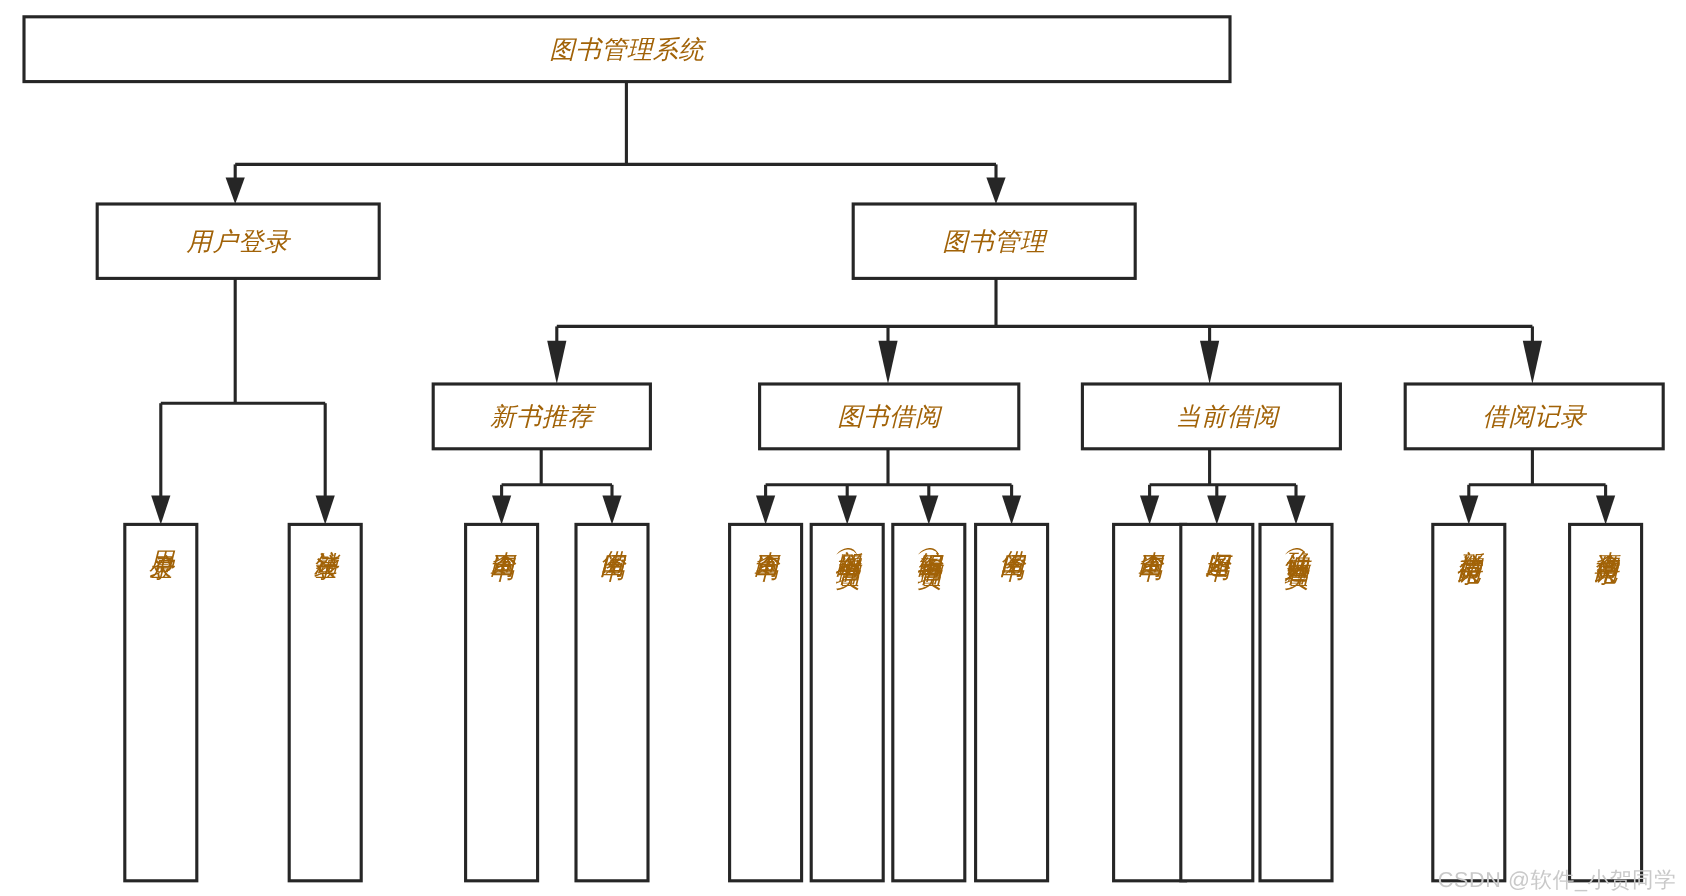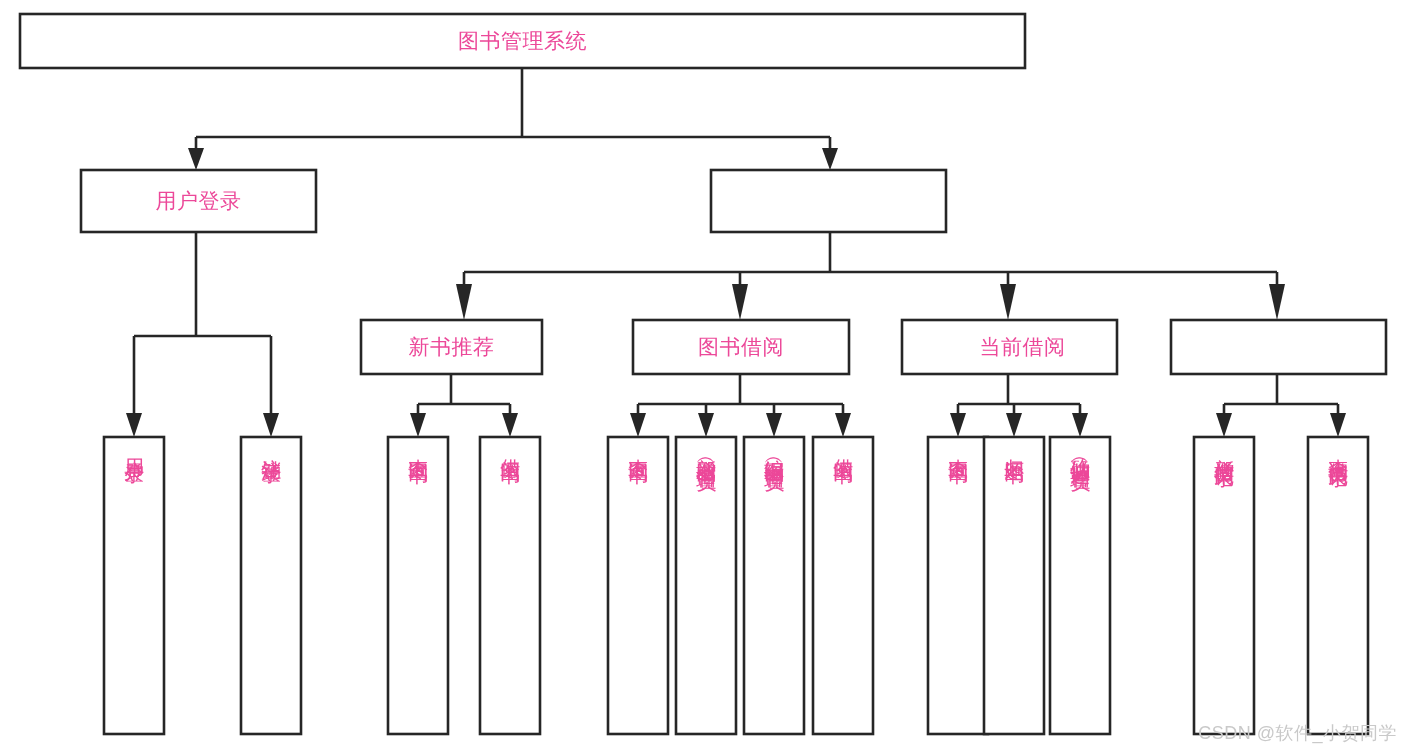--- a/index.html
+++ b/index.html
@@ -38,24 +38,25 @@
   }
   .arrow-head {
     fill: #262626;
     stroke: none;
   }
   .node-label {
     position: absolute;
     display: flex;
     align-items: center;
     justify-content: center;
-    color: #ec4899;
+    color: #a16207;
     font-family: "DejaVu Sans", "Liberation Sans", sans-serif;
     pointer-events: none;
     box-sizing: border-box;
+    font-style: italic;
   }
   .node-label.horizontal {
     font-size: 21px;
     letter-spacing: 0.5px;
     white-space: nowrap;
   }
   .node-label.vertical {
     writing-mode: vertical-rl;
     text-orientation: upright;
     font-size: 20px;
@@ -181,24 +182,26 @@
     <rect class="node-box" x="984" y="437" width="60" height="297"></rect>
     <rect class="node-box" x="1050" y="437" width="60" height="297"></rect>
 
     <rect class="node-box" x="1194" y="437" width="60" height="297"></rect>
     <rect class="node-box" x="1308" y="437" width="60" height="297"></rect>
   </svg>
 
   <div class="node-label horizontal" style="left:20px; top:14px; width:1005px; height:54px;">图书管理系统</div>
 
   <div class="node-label horizontal" style="left:81px; top:170px; width:235px; height:62px;">用户登录</div>
+  <div class="node-label horizontal" style="left:711px; top:170px; width:235px; height:62px;">图书管理</div>
 
   <div class="node-label horizontal" style="left:633px; top:320px; width:216px; height:54px;">图书借阅</div>
   <div class="node-label horizontal" style="left:361px; top:320px; width:181px; height:54px;">新书推荐</div>
   <div class="node-label horizontal" style="left:902px; top:320px; width:215px; height:54px;padding-left:26px;">当前借阅</div>
+  <div class="node-label horizontal" style="left:1171px; top:320px; width:215px; height:54px;">借阅记录</div>
 
   <div class="node-label vertical" style="left:104px; top:437px; width:60px; height:297px;">用户登录</div>
   <div class="node-label vertical" style="left:241px; top:437px; width:60px; height:297px;">注销登录</div>
 
   <div class="node-label vertical" style="left:388px; top:437px; width:60px; height:297px;">查询图书</div>
   <div class="node-label vertical" style="left:480px; top:437px; width:60px; height:297px;">借阅图书</div>
 
   <div class="node-label vertical" style="left:608px; top:437px; width:60px; height:297px;">查询图书</div>
   <div class="node-label vertical" style="left:676px; top:437px; width:60px; height:297px;">新增图书（管理员）</div>
   <div class="node-label vertical" style="left:744px; top:437px; width:60px; height:297px;">编辑图书（管理员）</div>

